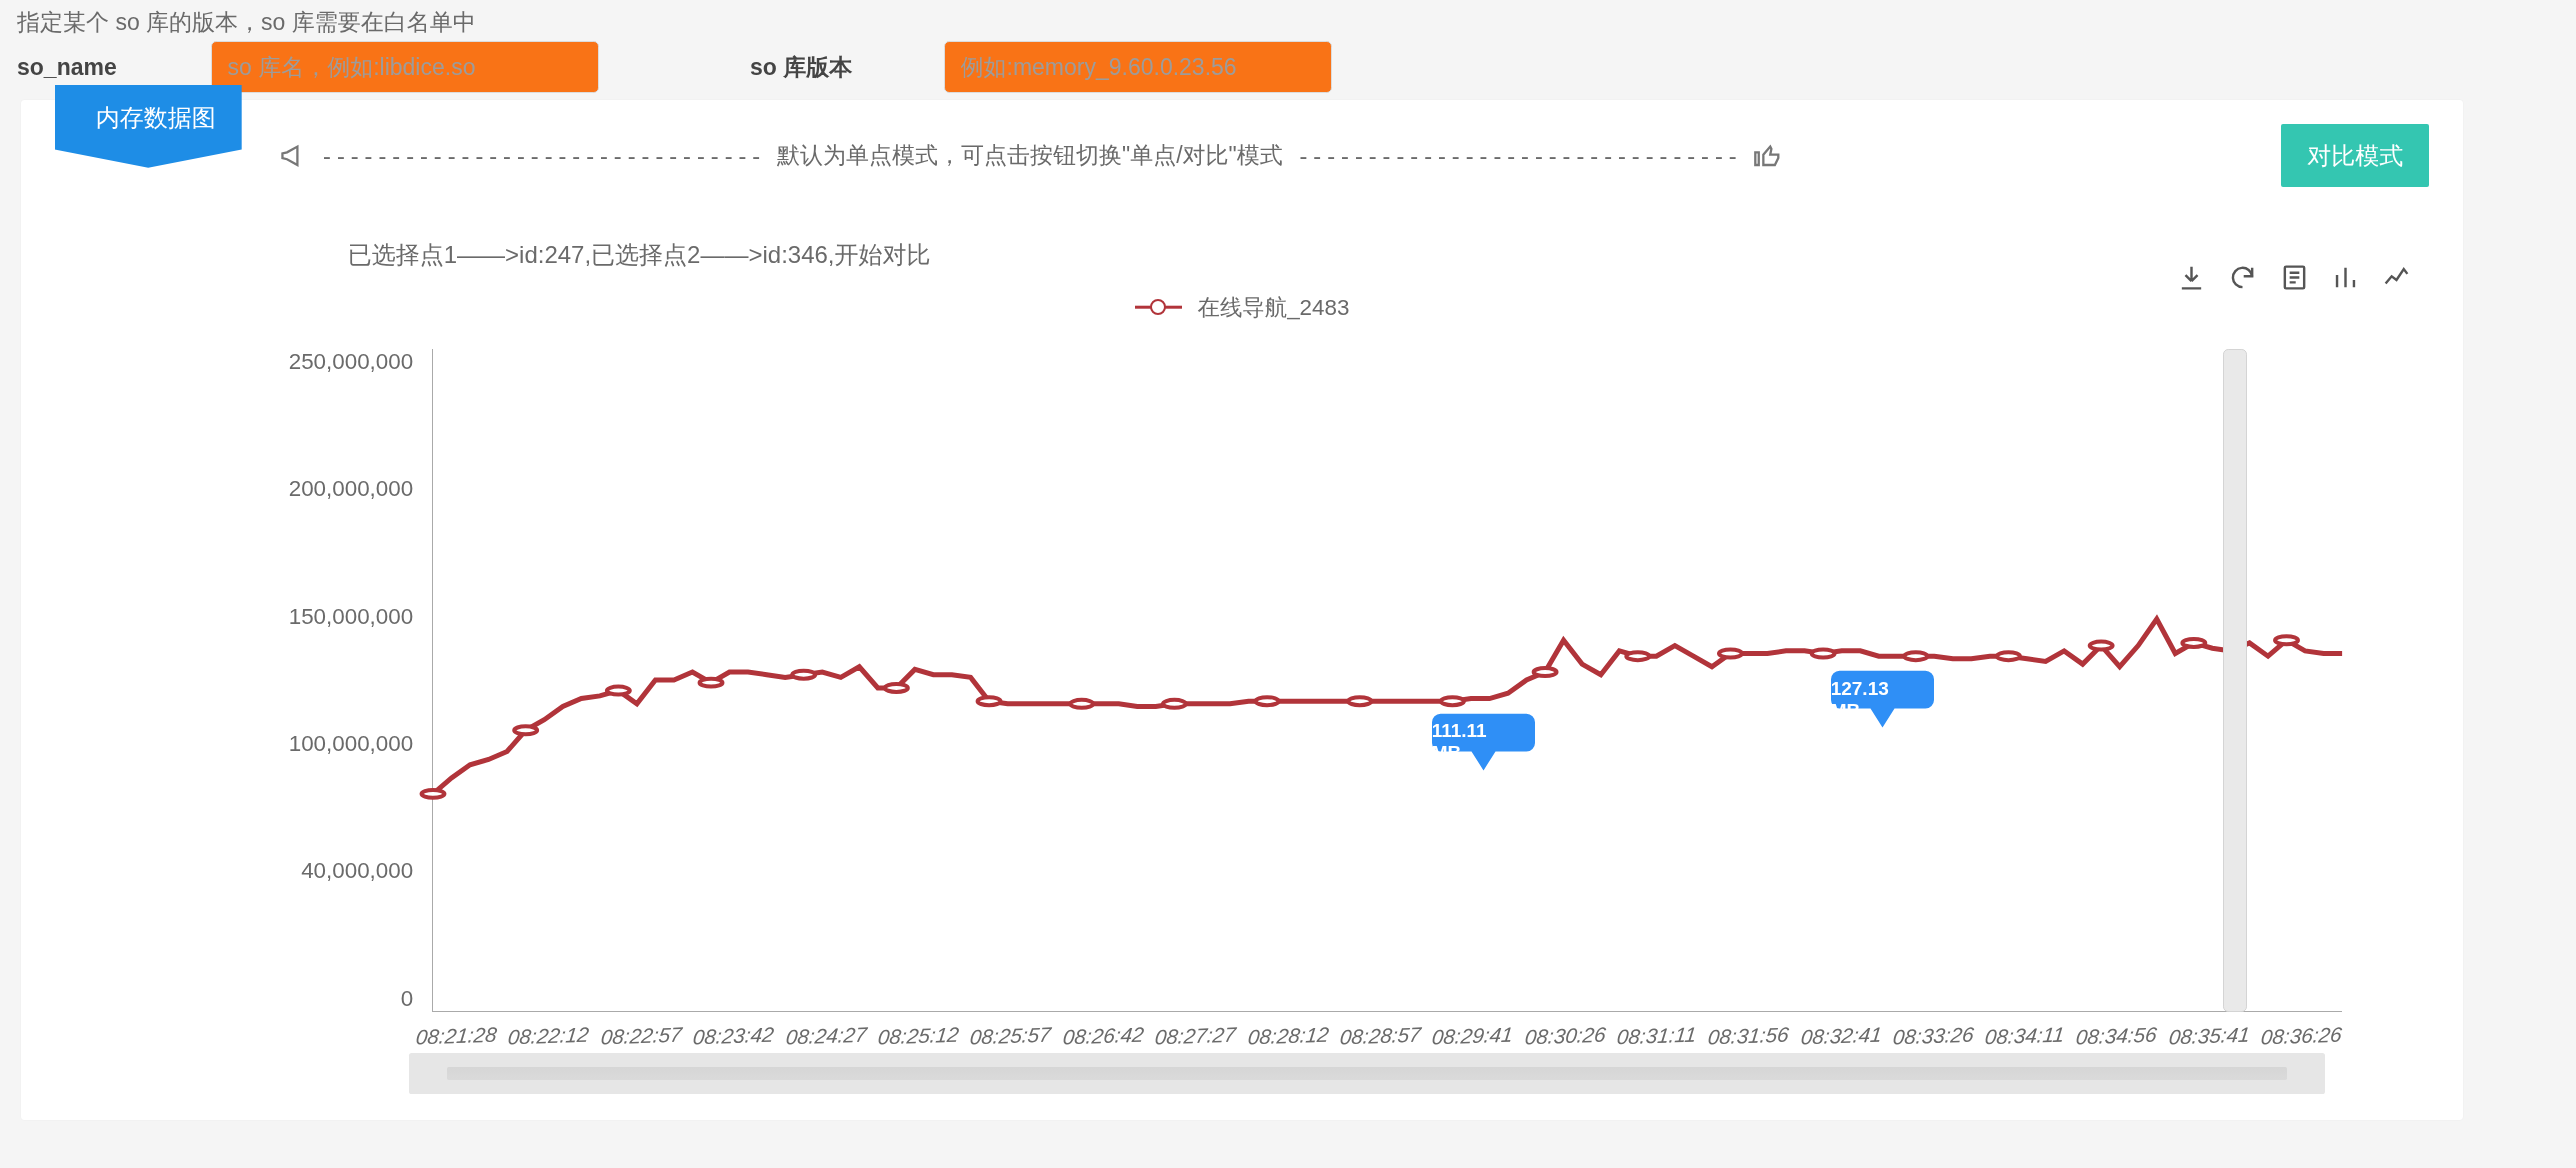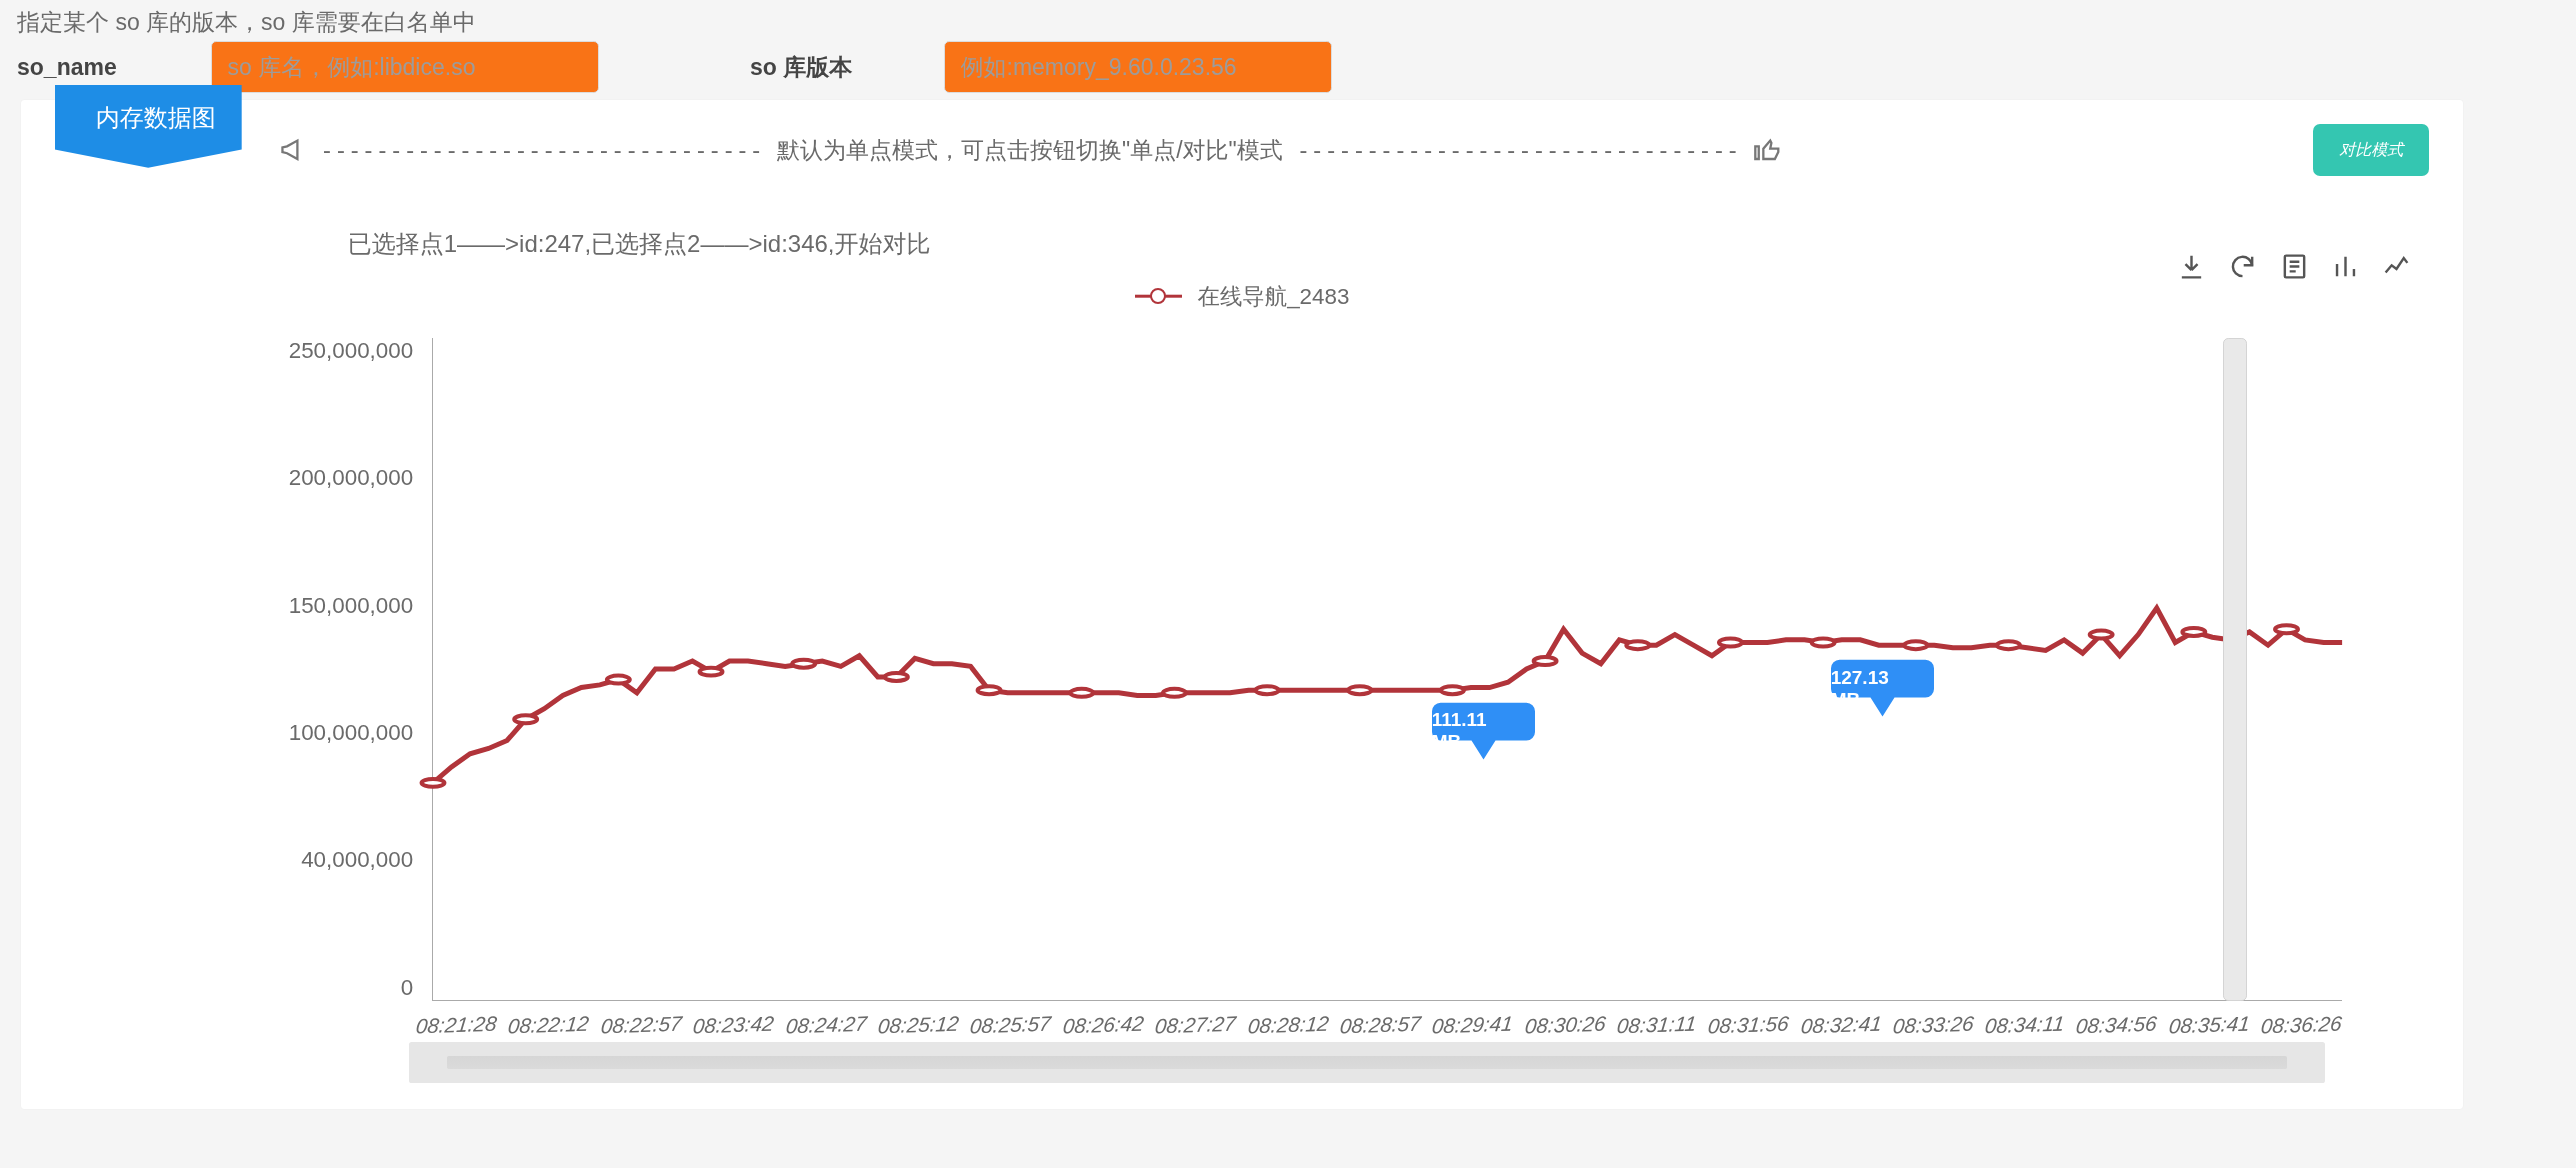--- a/index.html
+++ b/index.html
@@ -91,25 +91,24 @@
     letter-spacing: 0;
     font-family: monospace;
     color: var(--text-muted);
     white-space: nowrap;
   }
   .flex-spacer { flex: 1 1 auto; }
   .btn-teal {
     background: var(--teal);
     color: #fff;
     border: none;
-    border-radius: 7px;
-    font-size: 16px;
+    border-radius: 2px;
+    font-size: 24px;
     padding: 15.5px 26px;
     cursor: pointer;
-    font-style: italic;
   }
   .icon18 {
     width: 27.6px; height: 27.6px;
     stroke: #777; stroke-width: 2; fill: none;
   }
 
   .chart-subtitle {
     padding: 52px 0 0 327px;
     font-size: 24px;
     color: var(--text-muted);

